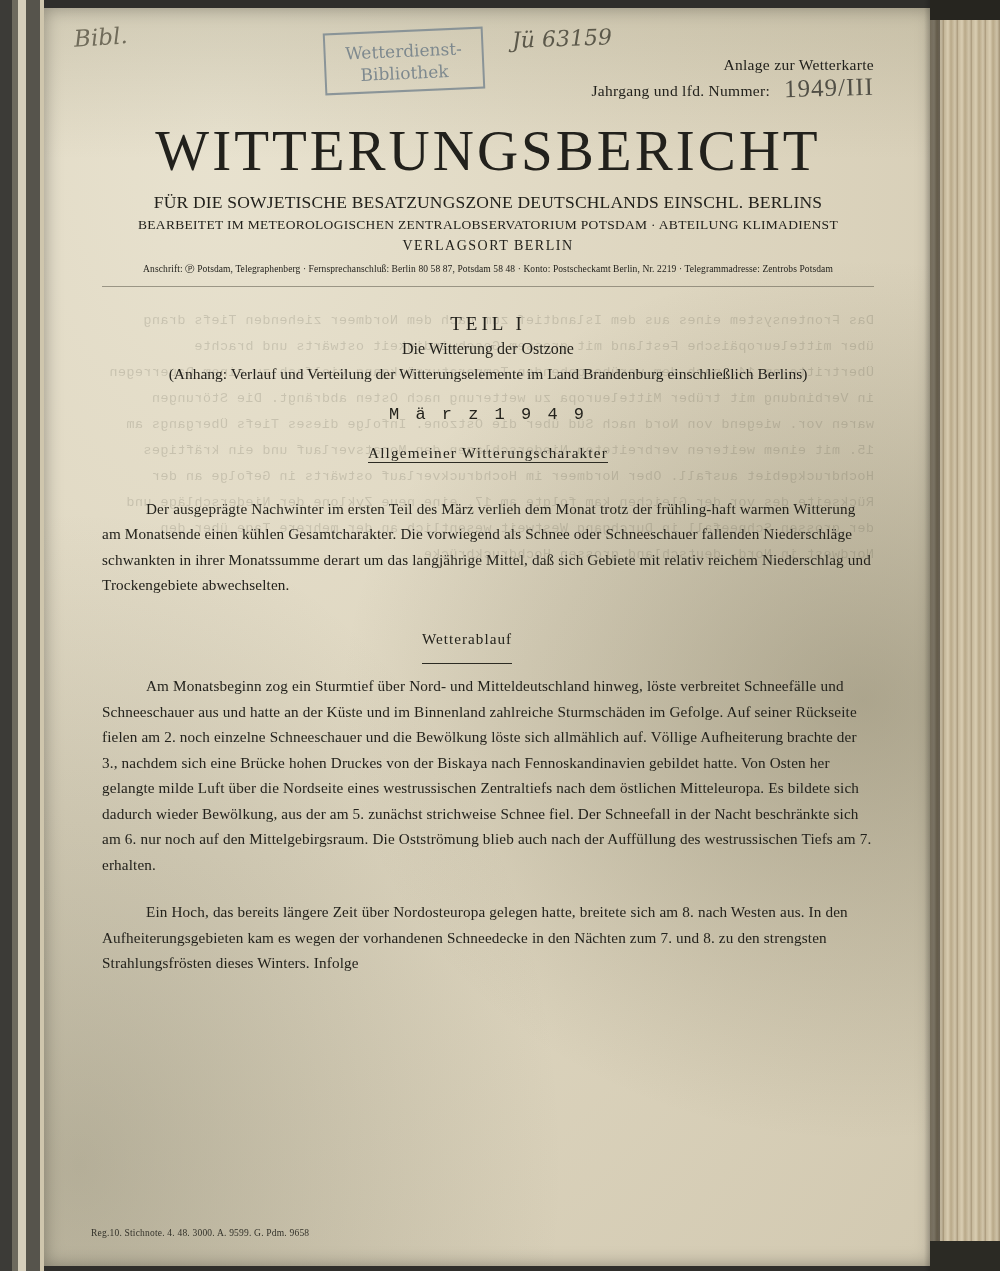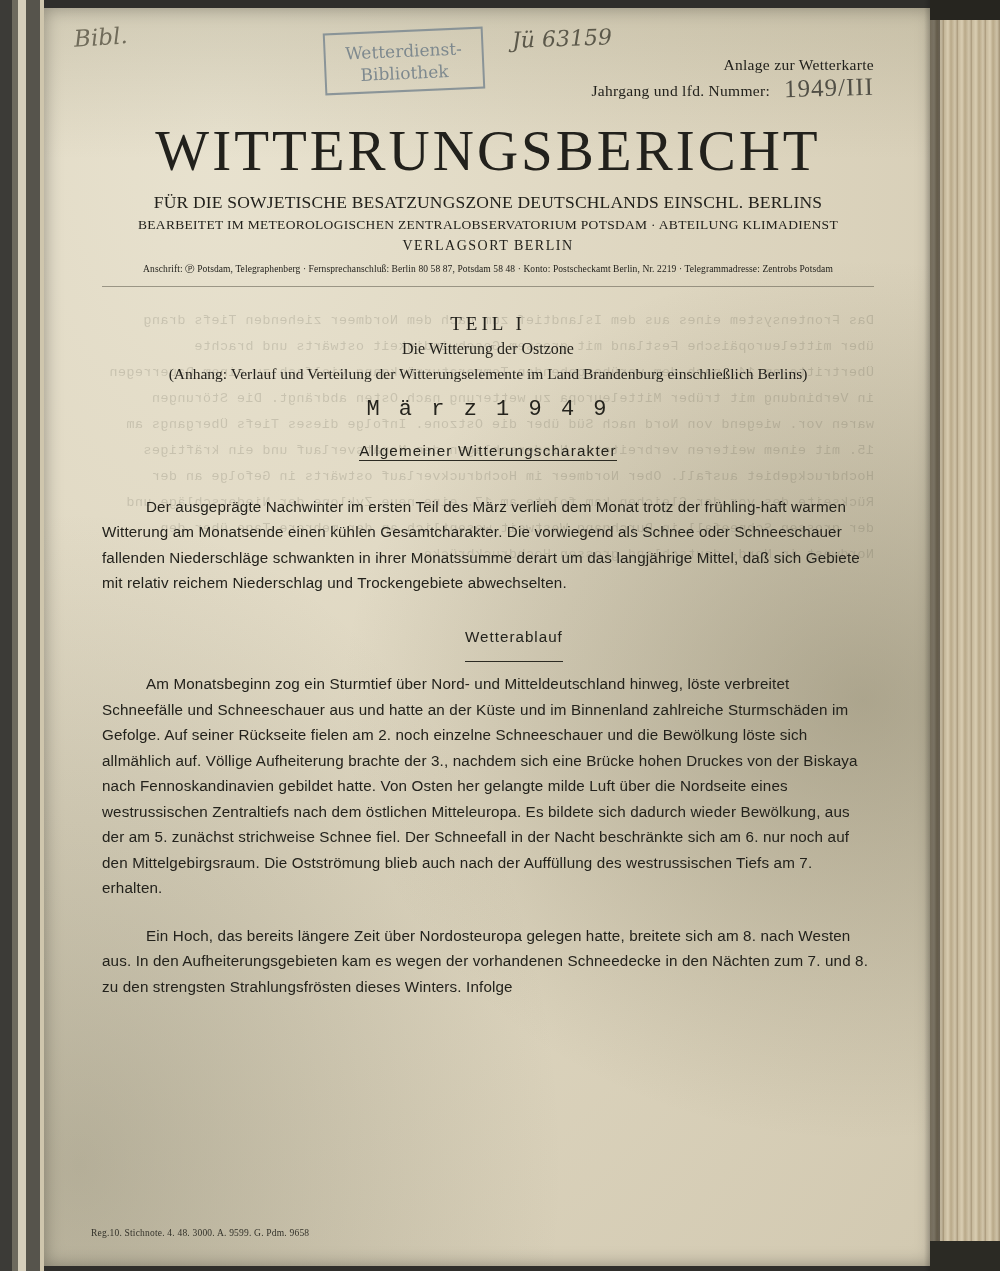--- a/index.html
+++ b/index.html
@@ -221,30 +221,30 @@
   .part {
     text-align: center;
     margin-top: 26px;
   }
   .part-1 { font-size: 19px; letter-spacing: 4px; }
   .part-2 { font-size: 16px; margin-top: 5px; }
   .part-3 { font-size: 15.5px; margin-top: 7px; }
 
   .month {
     text-align: center;
-    margin-top: 14px;
+    margin-top: 22px;
     font-family: "Liberation Mono", monospace;
-    font-size: 22px;
+    font-size: 17px;
     letter-spacing: 3px;
     color: #24231d;
   }
 
   
   .typed {
-    font-family: Liberation Sans, sans-serif;
+    font-family: Liberation Serif, serif;
     font-size: 15.2px;
     line-height: 25.5px;
     color: #23221c;
     letter-spacing: 0.15px;
   }
   .section-head {
     text-align: center;
     margin-top: 16px;
     letter-spacing: 1.2px;
     position: relative;
@@ -255,21 +255,20 @@
     padding-bottom: 1px;
   }
   .subhead {
     margin-top: 28px;
     margin-left: 320px;
   }
   .subhead span {
     border-bottom: 1px solid #2c2b23;
     padding-bottom: 16px;
     letter-spacing: 1px;
-    margin-left: 43px;
   }
   p.para {
     margin: 22px 0 0 0;
     text-indent: 44px;
     white-space: pre-wrap;
   }
   p.para.first { margin-top: 30px; }
 
   
 

